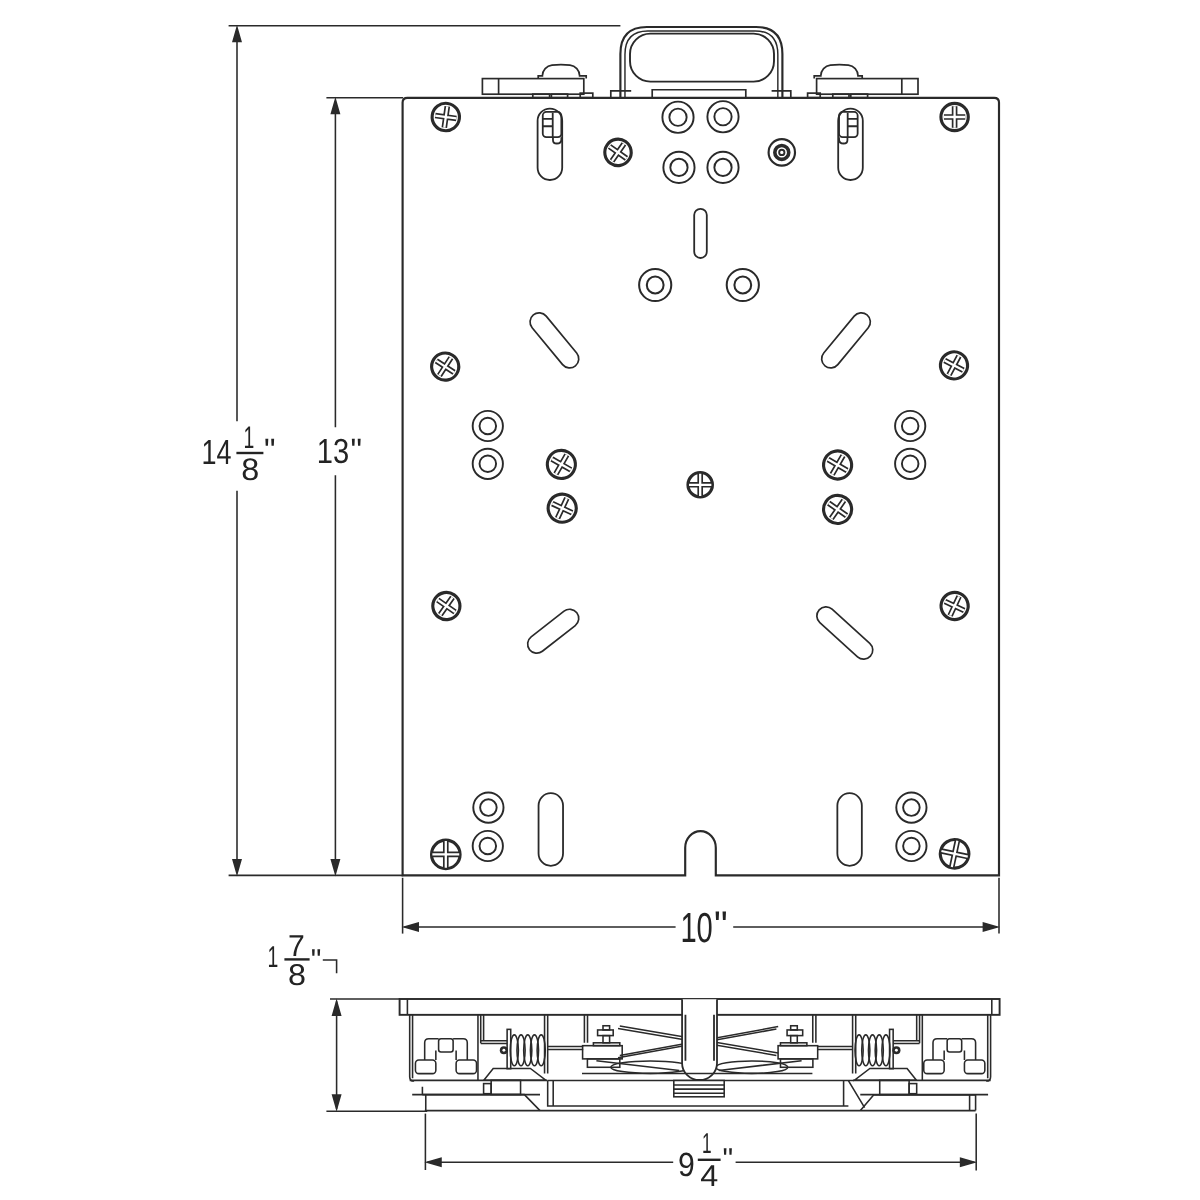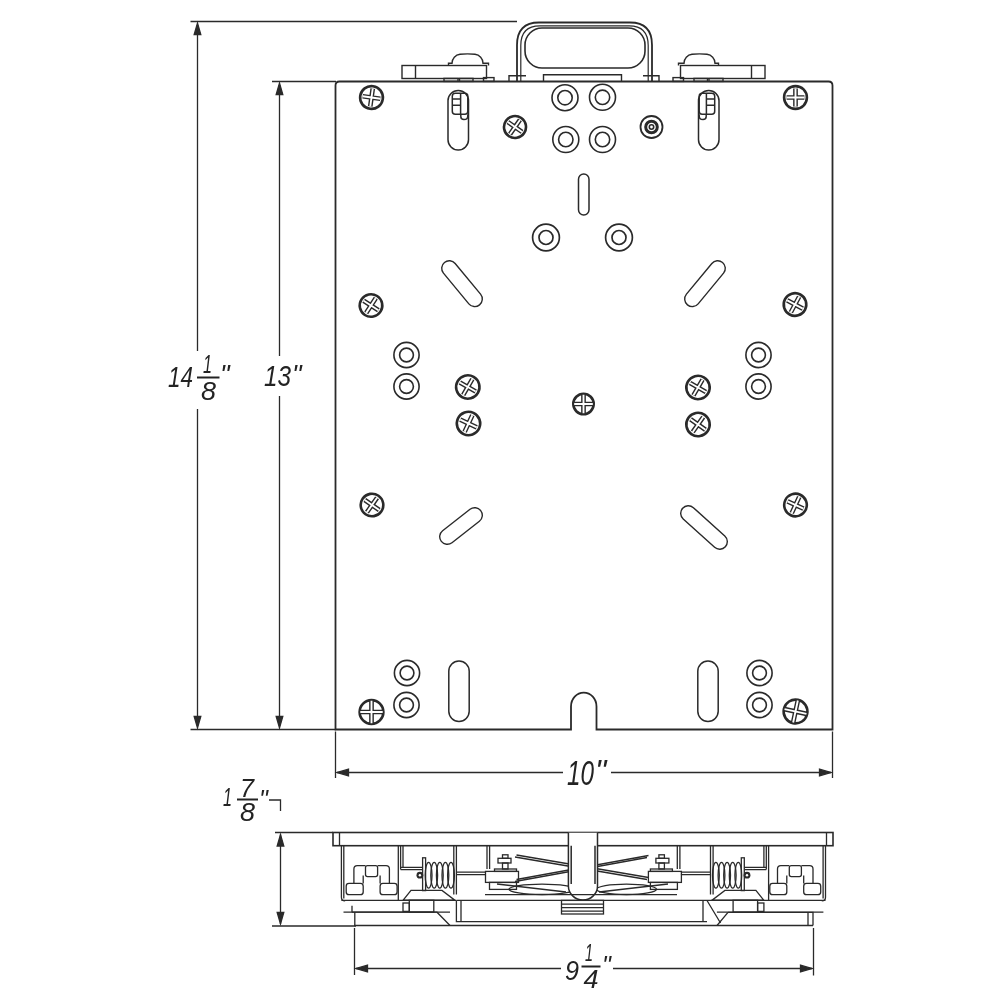--- a/index.html
+++ b/index.html
@@ -1,16 +1,16 @@
 <!DOCTYPE html>
 <html><head>
 <meta charset="utf-8">
 <style>
   html,body{margin:0;padding:0;background:#ffffff;}
-  .wrap{width:1000px;height:1000px;position:relative;background:#fff;font-style:italic;}
+  .wrap{width:1000px;height:1000px;position:relative;background:#fff;}
   svg{display:block;}
   text{font-family:"Liberation Sans",sans-serif;fill:#232323;}
 </style>
 </head>
 <body>
 <div class="wrap">
 <svg width="1000" height="1000" viewBox="0 0 1000 1000" fill="none" stroke-linecap="butt">
 <g stroke="#2a2a2a" stroke-width="1.4">
 
 <g>

